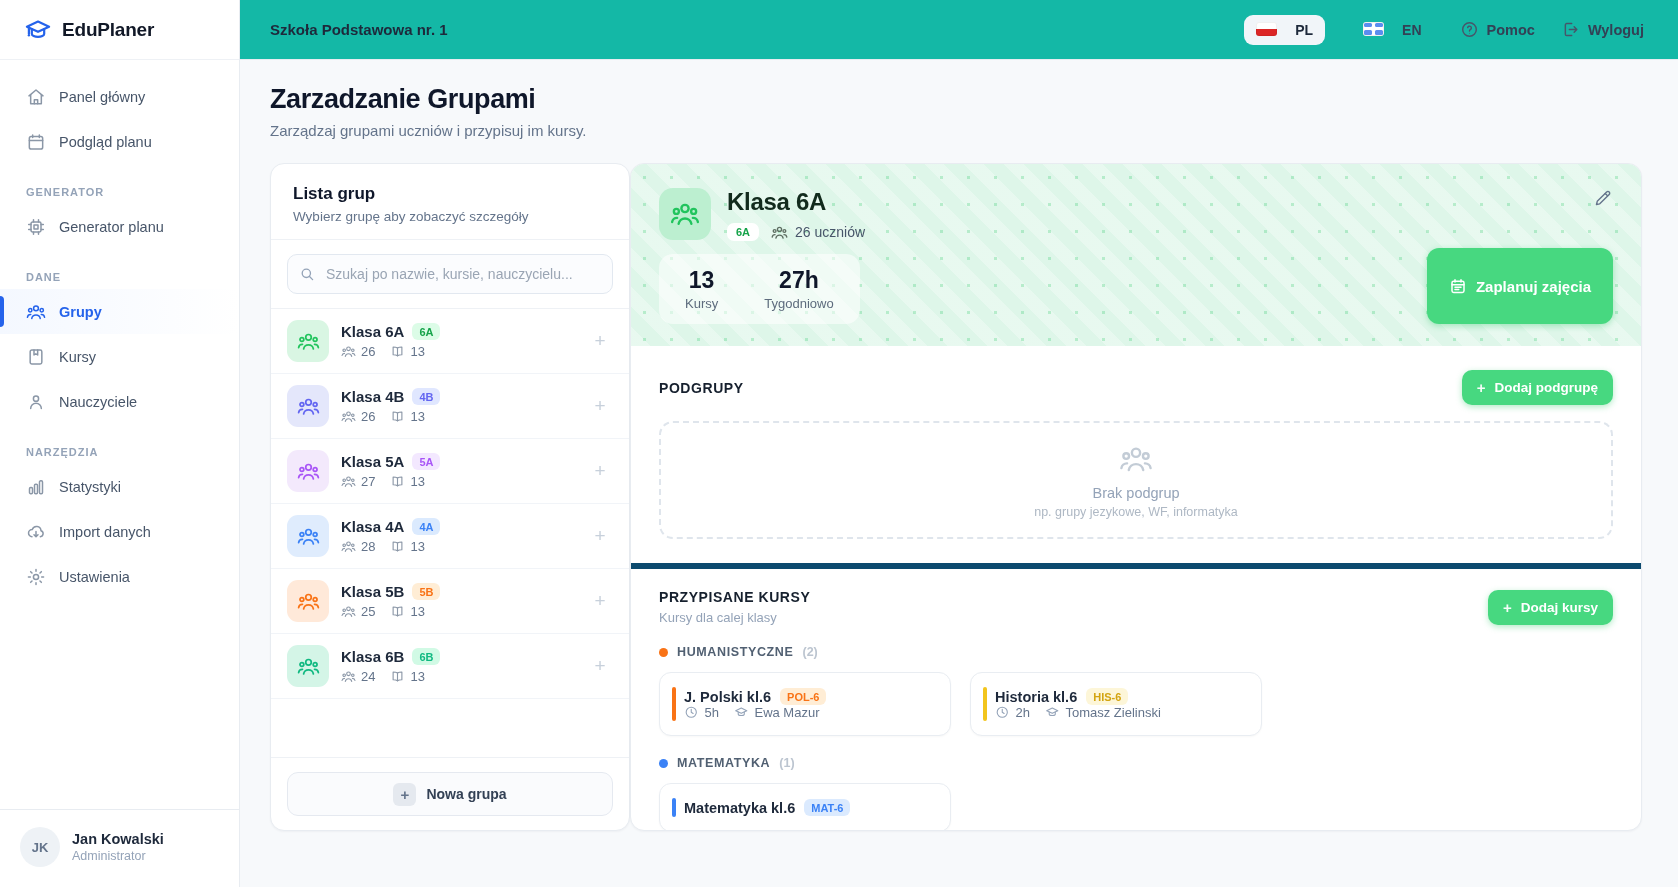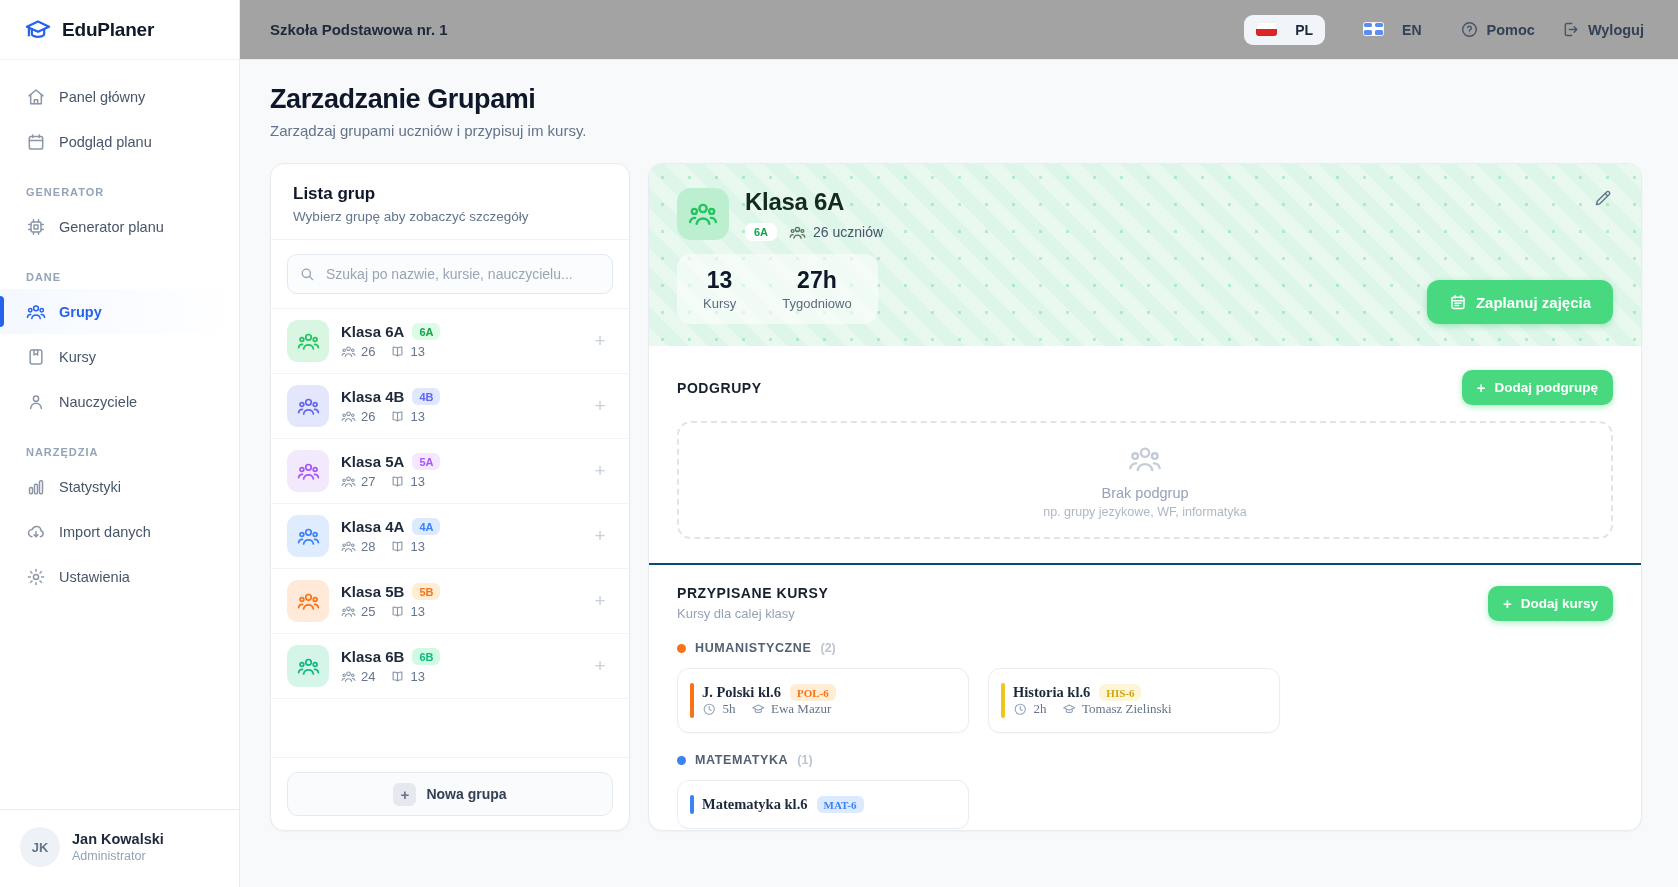--- a/index.html
+++ b/index.html
@@ -1,20 +1,20 @@
 <!DOCTYPE html>
 <html lang="pl"><head>
 <meta charset="utf-8">
 <style>
   * { margin:0; padding:0; box-sizing:border-box; }
   html,body { width:1678px; height:887px; overflow:hidden; }
   body { font-family:"Liberation Sans","DejaVu Sans",sans-serif; background:#f7f9fb; color:#1e293b; }
 
   
-  .topbar { position:fixed; left:240px; right:0; top:0; height:60px; background:#a3a3a3;
+  .topbar { position:fixed; left:240px; right:0; top:0; height:60px; background:#14b8a6;
             border-bottom:1px solid #e8ecf1; display:flex; align-items:center;
             justify-content:space-between; padding:0 34px 0 30px; z-index:5; }
   .school { font-size:15px; font-weight:700; color:#1e293b; }
   .top-actions { display:flex; align-items:center; gap:26px; }
   .lang { display:flex; align-items:center, gap:6px; gap:18px; font-size:14px; font-weight:700;
           color:#1e293b; padding:7px 12px; border-radius:9px; cursor:pointer; }
   .lang.active { background:#f1f5f9; }
   .lang.inactive { font-weight:600; color:#334155; }
   .flag { width:21px; height:14px; border-radius:3px; overflow:hidden; display:block;
           box-shadow:0 0 0 1px rgba(0,0,0,.06) inset; }
@@ -45,21 +45,21 @@
   .user-row { border-top:1px solid #e8ecf1; padding:17px 20px 20px; display:flex; align-items:center; gap:12px; flex:none; }
   .avatar { width:40px; height:40px; border-radius:50%; background:#eef2f6; color:#64748b;
             font-size:13px; font-weight:700; display:flex; align-items:center; justify-content:center; }
   .user-name { font-size:14.5px; font-weight:700; color:#1e293b; }
   .user-role { font-size:12.5px; color:#94a3b8; margin-top:2px; }
 
   
   .main { position:absolute; left:240px; top:60px; right:0; bottom:0; padding:24px 36px 0 30px; }
   .page-title { font-size:27px; font-weight:800; color:#0f172a; letter-spacing:-.4px; }
   .page-sub { font-size:15px; color:#64748b; margin-top:7px; }
-  .cards { display:flex; gap:18px; margin-top:24px; height:668px; }
+  .cards { display:flex; margin-top:24px; height:668px; }
 
   .card { background:#fff; border:1px solid #e8ecf1; border-radius:14px;
           box-shadow:0 1px 2px rgba(15,23,42,.04); }
 
   
   .list-card { width:360px; flex:none; display:flex; flex-direction:column; overflow:hidden; }
   .list-head { padding:20px 22px 15px; border-bottom:1px solid #eef1f5; }
   .list-title { font-size:17px; font-weight:800; color:#0f172a; }
   .list-sub { font-size:13.5px; color:#64748b; margin-top:5px; }
   .search-wrap { padding:14px 16px; border-bottom:1px solid #eef1f5; position:relative; }
@@ -112,40 +112,40 @@
   .edit-btn svg { width:20px; height:20px; }
   .dh-bottom { display:flex; align-items:flex-end; justify-content:space-between; }
   .stats-card { background:rgba(255,255,255,.55); border-radius:14px; padding:13px 26px;
                 display:inline-flex; gap:46px; }
   .stat { text-align:center; }
   .stat-value { font-size:23px; font-weight:800; color:#0f172a; }
   .stat-label { font-size:13px; color:#5d6b7d; margin-top:2px; }
   .btn-green { border:none; background:#47d880; color:#fff; font-weight:700; font-family:inherit;
                border-radius:12px; display:inline-flex; align-items:center; gap:9px; cursor:pointer;
                box-shadow:0 2px 6px rgba(34,197,94,.35); }
-  .btn-schedule { font-size:15px; padding:13px 22px; }
+  .btn-schedule { font-size:15px; padding:29px 22px; }
   .btn-schedule svg { width:18px; height:18px; }
   .btn-small { font-size:13.5px; padding:9px 15px; border-radius:10px; }
   .btn-small .plus-glyph { font-size:15px; font-weight:600; opacity:.95; }
 
   .detail-body { padding:24px 28px 0; flex:1; overflow:hidden; }
   .sec-head { display:flex; align-items:center; justify-content:space-between; }
   .sec-title { font-size:14px; font-weight:800; letter-spacing:.04em; color:#16202e; }
   .sec-sub { font-size:13px; color:#94a3b8; margin-top:5px; }
   .empty-box { margin-top:16px; border:2px dashed #dfe5ec; border-radius:14px; height:118px;
                display:flex; flex-direction:column; align-items:center; justify-content:center; }
   .empty-box svg { width:34px; height:34px; color:#c3ccd6; }
   .empty-title { font-size:14.5px; color:#94a3b8; margin-top:9px; }
   .empty-hint { font-size:12.5px; color:#aeb8c4; margin-top:4px; }
-  .courses-sec { border-top:2px solid #0c4a6e; margin:24px -28px 0; padding:20px 28px 0; }
+  .courses-sec { border-top:6px solid #0c4a6e; margin:24px -28px 0; padding:20px 28px 0; }
   .cat-row { display:flex; align-items:center; gap:9px; margin-top:20px; }
   .cat-dot { width:9px; height:9px; border-radius:50%; }
   .cat-name { font-size:12.5px; font-weight:800; letter-spacing:.05em; color:#51607233; color:#516072; }
   .cat-count { font-size:12.5px; font-weight:600; color:#bcc5d0; }
-  .course-cards { display:flex; gap:19px; margin-top:13px;font-family:Liberation Serif, serif; }
+  .course-cards { display:flex; gap:19px; margin-top:13px; }
   .course-card { position:relative; width:292px; border:1px solid #e9edf2; border-radius:12px;
                  background:#fff; padding:15px 16px 15px 24px; box-shadow:0 1px 2px rgba(15,23,42,.03); }
   .course-accent { position:absolute; left:12px; top:14px; bottom:14px; width:4px; border-radius:3px; }
   .cc-title-row { display:flex; align-items:center; gap:9px; }
   .cc-title { font-size:14.5px; font-weight:700; color:#1e293b; }
   .cc-code { font-size:11px; font-weight:700; padding:2.5px 7px; border-radius:6px; }
   .cc-meta { display:flex; align-items:center; gap:15px; font-size:13px; color:#64748b; }
   .cc-meta-item { display:flex; align-items:center; gap:6px; }
   .cc-meta-item svg { width:14.5px; height:14.5px; color:#94a3b8; }
 </style>

